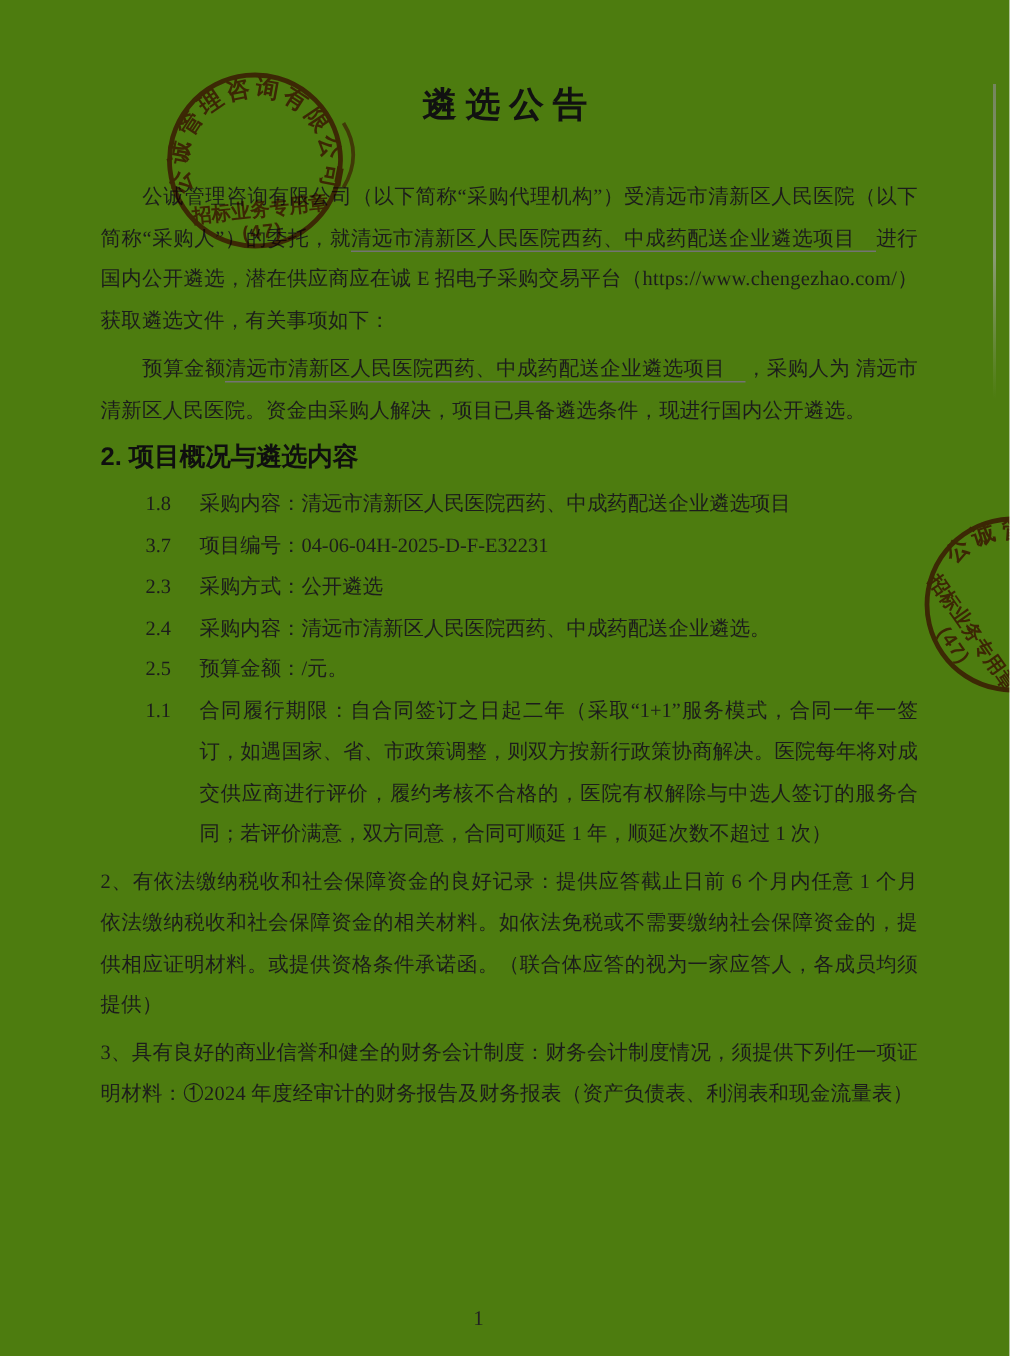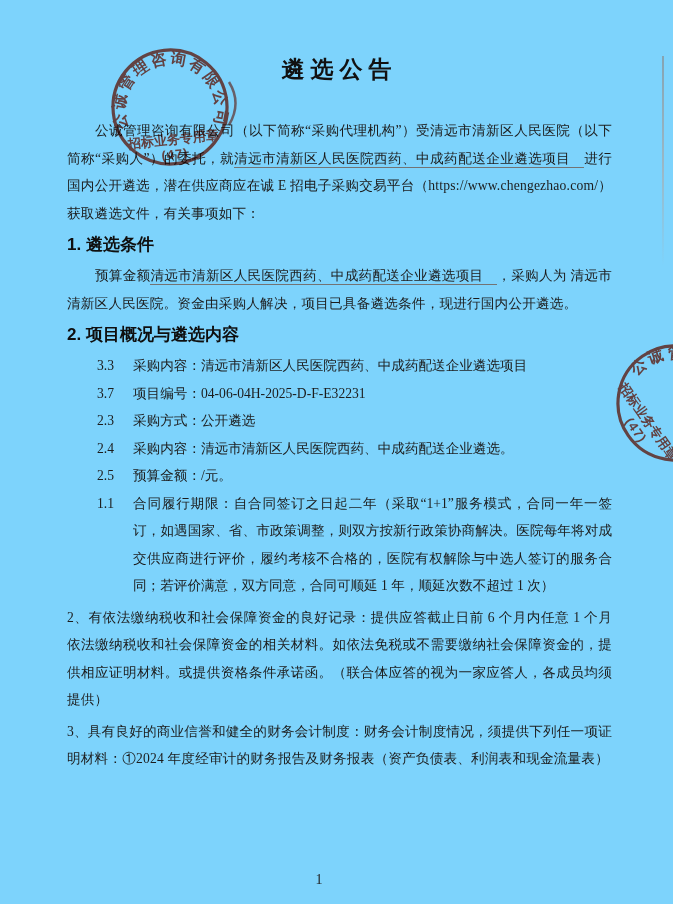--- a/index.html
+++ b/index.html
@@ -1,20 +1,20 @@
 <!DOCTYPE html>
 <html><head>
 <meta charset="utf-8">
 <style>
   html,body { margin:0; padding:0; background:#e8e8e8; }
   .page {
     position: relative;
     width: 673px; height: 904px;
     margin: 0 auto;
-    background: #7dd3fc;
+    background: #4d7c0f;
     overflow: hidden;
     color: #1c1c1c;
     font-family: "Liberation Serif", serif;
   }
   .content {
     position: absolute;
     left: 67px; top: 0;
     width: 545px;
   }
   .doc-title {
@@ -86,29 +86,28 @@
 <body>
 
 <div class="page">
 
   <div class="content">
 
     <div class="doc-title">遴选公告</div>
 
     <p class="para intro"><span>公诚管理咨询有限公司（以下简称“采购代理机构”）受清远市清新区人民医院（以下简称“采购人”）的委托，就</span><span class="u">清远市清新区人民医院西药、中成药配送企业遴选项目　</span><span>进行国内公开遴选，潜在供应商应在诚 E 招电子采购交易平台（https://www.chengezhao.com/）获取遴选文件，有关事项如下：</span></p>
 
-    <div class="sec-h">1. 遴选条件</div>
 
     <p class="para s1para"><span>预算金额</span><span class="u">清远市清新区人民医院西药、中成药配送企业遴选项目　</span><span>，采购人为 清远市清新区人民医院。资金由采购人解决，项目已具备遴选条件，现进行国内公开遴选。</span></p>
 
     <div class="sec-h">2. 项目概况与遴选内容</div>
 
     <div class="olist">
       <div class="oitem">
-          <span class="num">3.3</span>
+          <span class="num">1.8</span>
           <span class="itxt">采购内容：清远市清新区人民医院西药、中成药配送企业遴选项目</span>
         </div>
       <div class="oitem">
           <span class="num">3.7</span>
           <span class="itxt">项目编号：04-06-04H-2025-D-F-E32231</span>
         </div>
       <div class="oitem">
           <span class="num">2.3</span>
           <span class="itxt">采购方式：公开遴选</span>
         </div>

